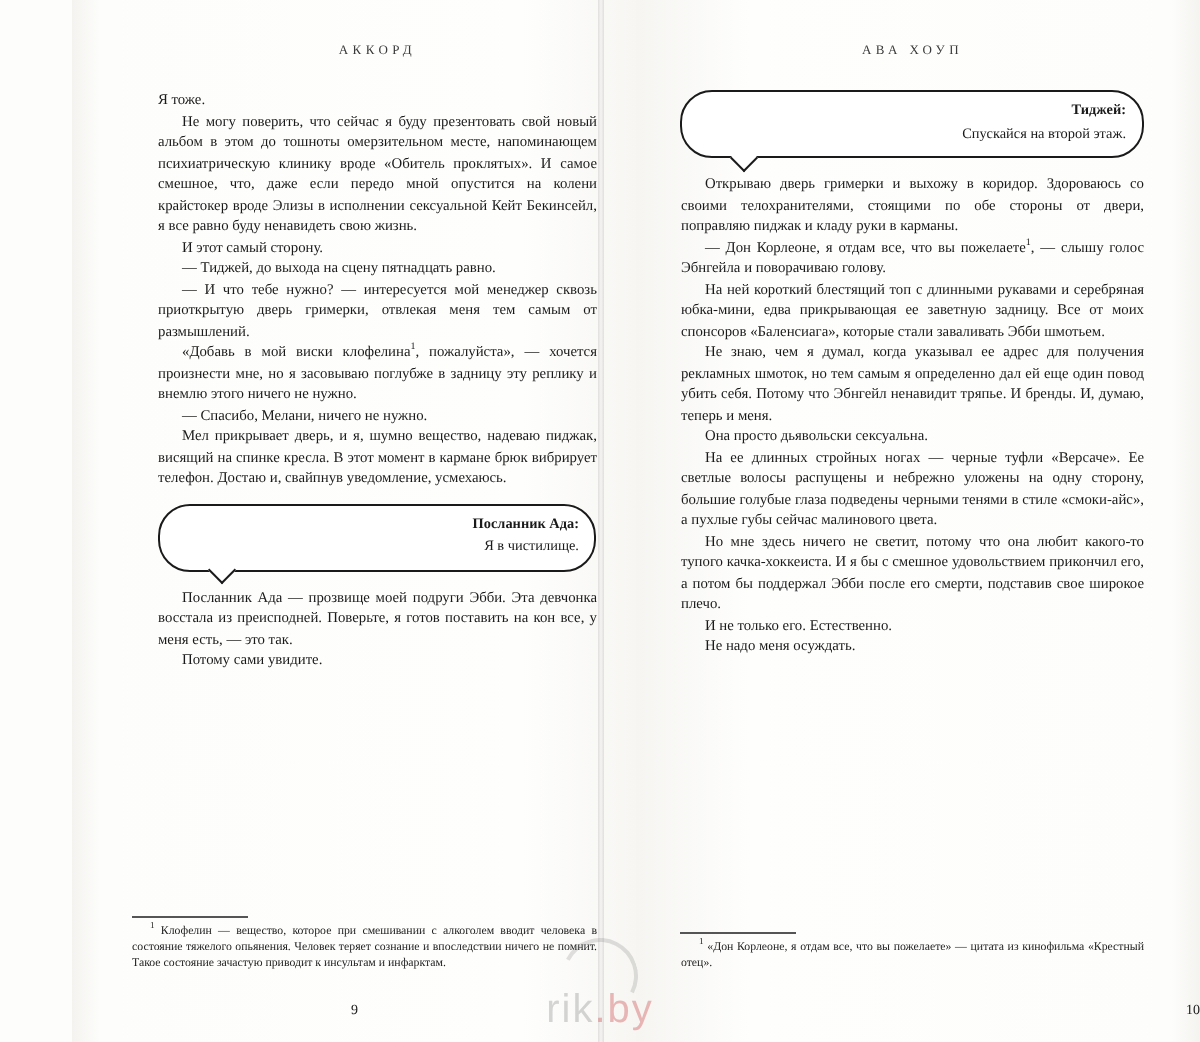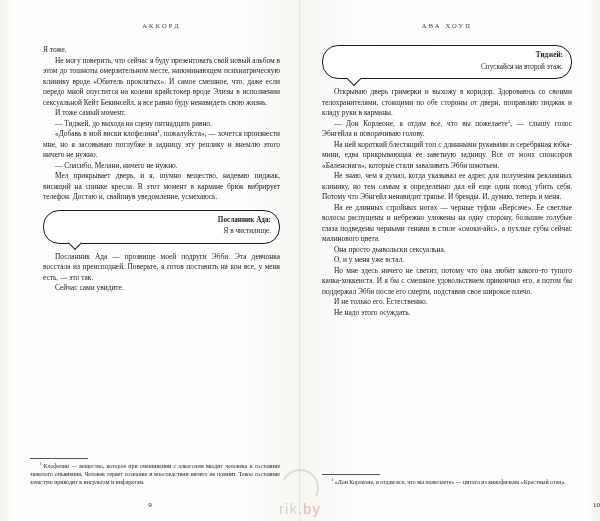--- a/index.html
+++ b/index.html
@@ -26,20 +26,21 @@
     width: 300px;
     height: 521px;
     box-sizing: border-box;
     padding: 22px 26px 30px 26px;
     background: #fefefc;
   }
   .page.left {
     padding-left: 43px;
     padding-right: 20px;
     background: linear-gradient(to right, #f4f3f0 0%, #fdfdfb 5%, #fefefd 80%, #f7f6f3 100%);
+    margin-left: 36px;
   }
   .page.right {
     padding-left: 22px;
     padding-right: 28px;
     background: linear-gradient(to left, #f4f3f0 0%, #fdfdfb 5%, #fefefd 80%, #f6f5f2 100%);
   }
   .running-head {
     text-align: center;
     font-size: 6.5px;
     letter-spacing: 2.2px;
@@ -150,21 +151,21 @@
     width: 3px;
     height: 521px;
     background: linear-gradient(to right, rgba(0,0,0,0.10), rgba(0,0,0,0.02), rgba(0,0,0,0.10));
   }
   .watermark {
     position: absolute;
     left: 50%;
     bottom: 4px;
     transform: translateX(-50%);
     font-family: "Liberation Sans", sans-serif;
-    font-size: 15px;
+    font-size: 20px;
     letter-spacing: 1px;
     color: rgba(120,120,120,0.30);
     white-space: nowrap;
     pointer-events: none;
     text-align: center;
   }
   .watermark .dot {
     color: rgba(200, 60, 60, 0.35);
   }
   .wm-shape {
@@ -184,34 +185,35 @@
 </head>
 <body>
 
 <div class="page-spread">
 
   <div class="page left">
     <div class="running-head">АККОРД</div>
 
     <p class="body-text noindent">Я тоже.</p>
     <p class="body-text">Не могу поверить, что сейчас я буду презентовать свой новый альбом в этом до тошноты омерзительном месте, напоминающем психиатрическую клинику вроде «Обитель проклятых». И самое смешное, что, даже если передо мной опустится на колени крайстокер вроде Элизы в исполнении сексуальной Кейт Бекинсейл, я все равно буду ненавидеть свою жизнь.</p>
-    <p class="body-text">И тоже самый момент.</p>
+    <p class="body-text">И этот самый сторону.</p>
     <p class="body-text">— Тиджей, до выхода на сцену пятнадцать равно.</p>
+    <p class="body-text">— И что тебе нужно? — интересуется мой менеджер сквозь приоткрытую дверь гримерки, отвлекая меня тем самым от размышлений.</p>
     <p class="body-text">«Добавь в мой виски клофелина<sup class="fn">1</sup>, пожалуйста», — хочется произнести мне, но я засовываю поглубже в задницу эту реплику и внемлю этого ничего не нужно.</p>
     <p class="body-text">— Спасибо, Мелани, ничего не нужно.</p>
     <p class="body-text">Мел прикрывает дверь, и я, шумно вещество, надеваю пиджак, висящий на спинке кресла. В этот момент в кармане брюк вибрирует телефон. Достаю и, свайпнув уведомление, усмехаюсь.</p>
 
     <div class="callout">
       <p class="sender">Посланник Ада:</p>
       <p class="msg">Я в чистилище.</p>
       <span class="tail"></span>
     </div>
 
     <p class="body-text">Посланник Ада — прозвище моей подруги Эбби. Эта девчонка восстала из преисподней. Поверьте, я готов поставить на кон все, у меня есть, — это так.</p>
-    <p class="body-text">Сейчас сами увидите.</p>
+    <p class="body-text">Потому сами увидите.</p>
 
     <div class="footnote-wrap">
       <div class="footnote-rule"></div>
       <p class="footnote"><sup>1</sup> Клофелин — вещество, которое при смешивании с алкоголем вводит человека в состояние тяжелого опьянения. Человек теряет сознание и впоследствии ничего не помнит. Такое состояние зачастую приводит к инсультам и инфарктам.</p>
     </div>
 
     <div class="folio">9</div>
   </div>
 
   <div class="gutter"></div>
@@ -221,27 +223,26 @@
 
     <div class="callout">
       <p class="sender">Тиджей:</p>
       <p class="msg">Спускайся на второй этаж.</p>
       <span class="tail"></span>
     </div>
 
     <p class="body-text">Открываю дверь гримерки и выхожу в коридор. Здороваюсь со своими телохранителями, стоящими по обе стороны от двери, поправляю пиджак и кладу руки в карманы.</p>
     <p class="body-text">— Дон Корлеоне, я отдам все, что вы пожелаете<sup class="fn">1</sup>, — слышу голос Эбнгейла и поворачиваю голову.</p>
     <p class="body-text">На ней короткий блестящий топ с длинными рукавами и серебряная юбка-мини, едва прикрывающая ее заветную задницу. Все от моих спонсоров «Баленсиага», которые стали заваливать Эбби шмотьем.</p>
-    <p class="body-text">Не знаю, чем я думал, когда указывал ее адрес для получения рекламных клинику, но тем самым я определенно дал ей еще один повод убить себя. Потому что Эбнгейл ненавидит тряпье. И бренды. И, думаю, теперь и меня.</p>
+    <p class="body-text">Не знаю, чем я думал, когда указывал ее адрес для получения рекламных шмоток, но тем самым я определенно дал ей еще один повод убить себя. Потому что Эбнгейл ненавидит тряпье. И бренды. И, думаю, теперь и меня.</p>
+    <p class="body-text">Она просто дьявольски сексуальна.</p>
     <p class="body-text">На ее длинных стройных ногах — черные туфли «Версаче». Ее светлые волосы распущены и небрежно уложены на одну сторону, большие голубые глаза подведены черными тенями в стиле «смоки-айс», а пухлые губы сейчас малинового цвета.</p>
-    <p class="body-text">Она просто дьявольски сексуальна.</p>
-    <p class="body-text">О, и у меня уже встал.</p>
     <p class="body-text">Но мне здесь ничего не светит, потому что она любит какого-то тупого качка-хоккеиста. И я бы с смешное удовольствием прикончил его, а потом бы поддержал Эбби после его смерти, подставив свое широкое плечо.</p>
     <p class="body-text">И не только его. Естественно.</p>
-    <p class="body-text">Не надо этого осуждать.</p>
+    <p class="body-text">Не надо меня осуждать.</p>
 
     <div class="footnote-wrap">
       <div class="footnote-rule"></div>
       <p class="footnote"><sup>1</sup> «Дон Корлеоне, я отдам все, что вы пожелаете» — цитата из кинофильма «Крестный отец».</p>
     </div>
 
     <div class="folio">10</div>
   </div>
 
   <div class="wm-shape"></div>

